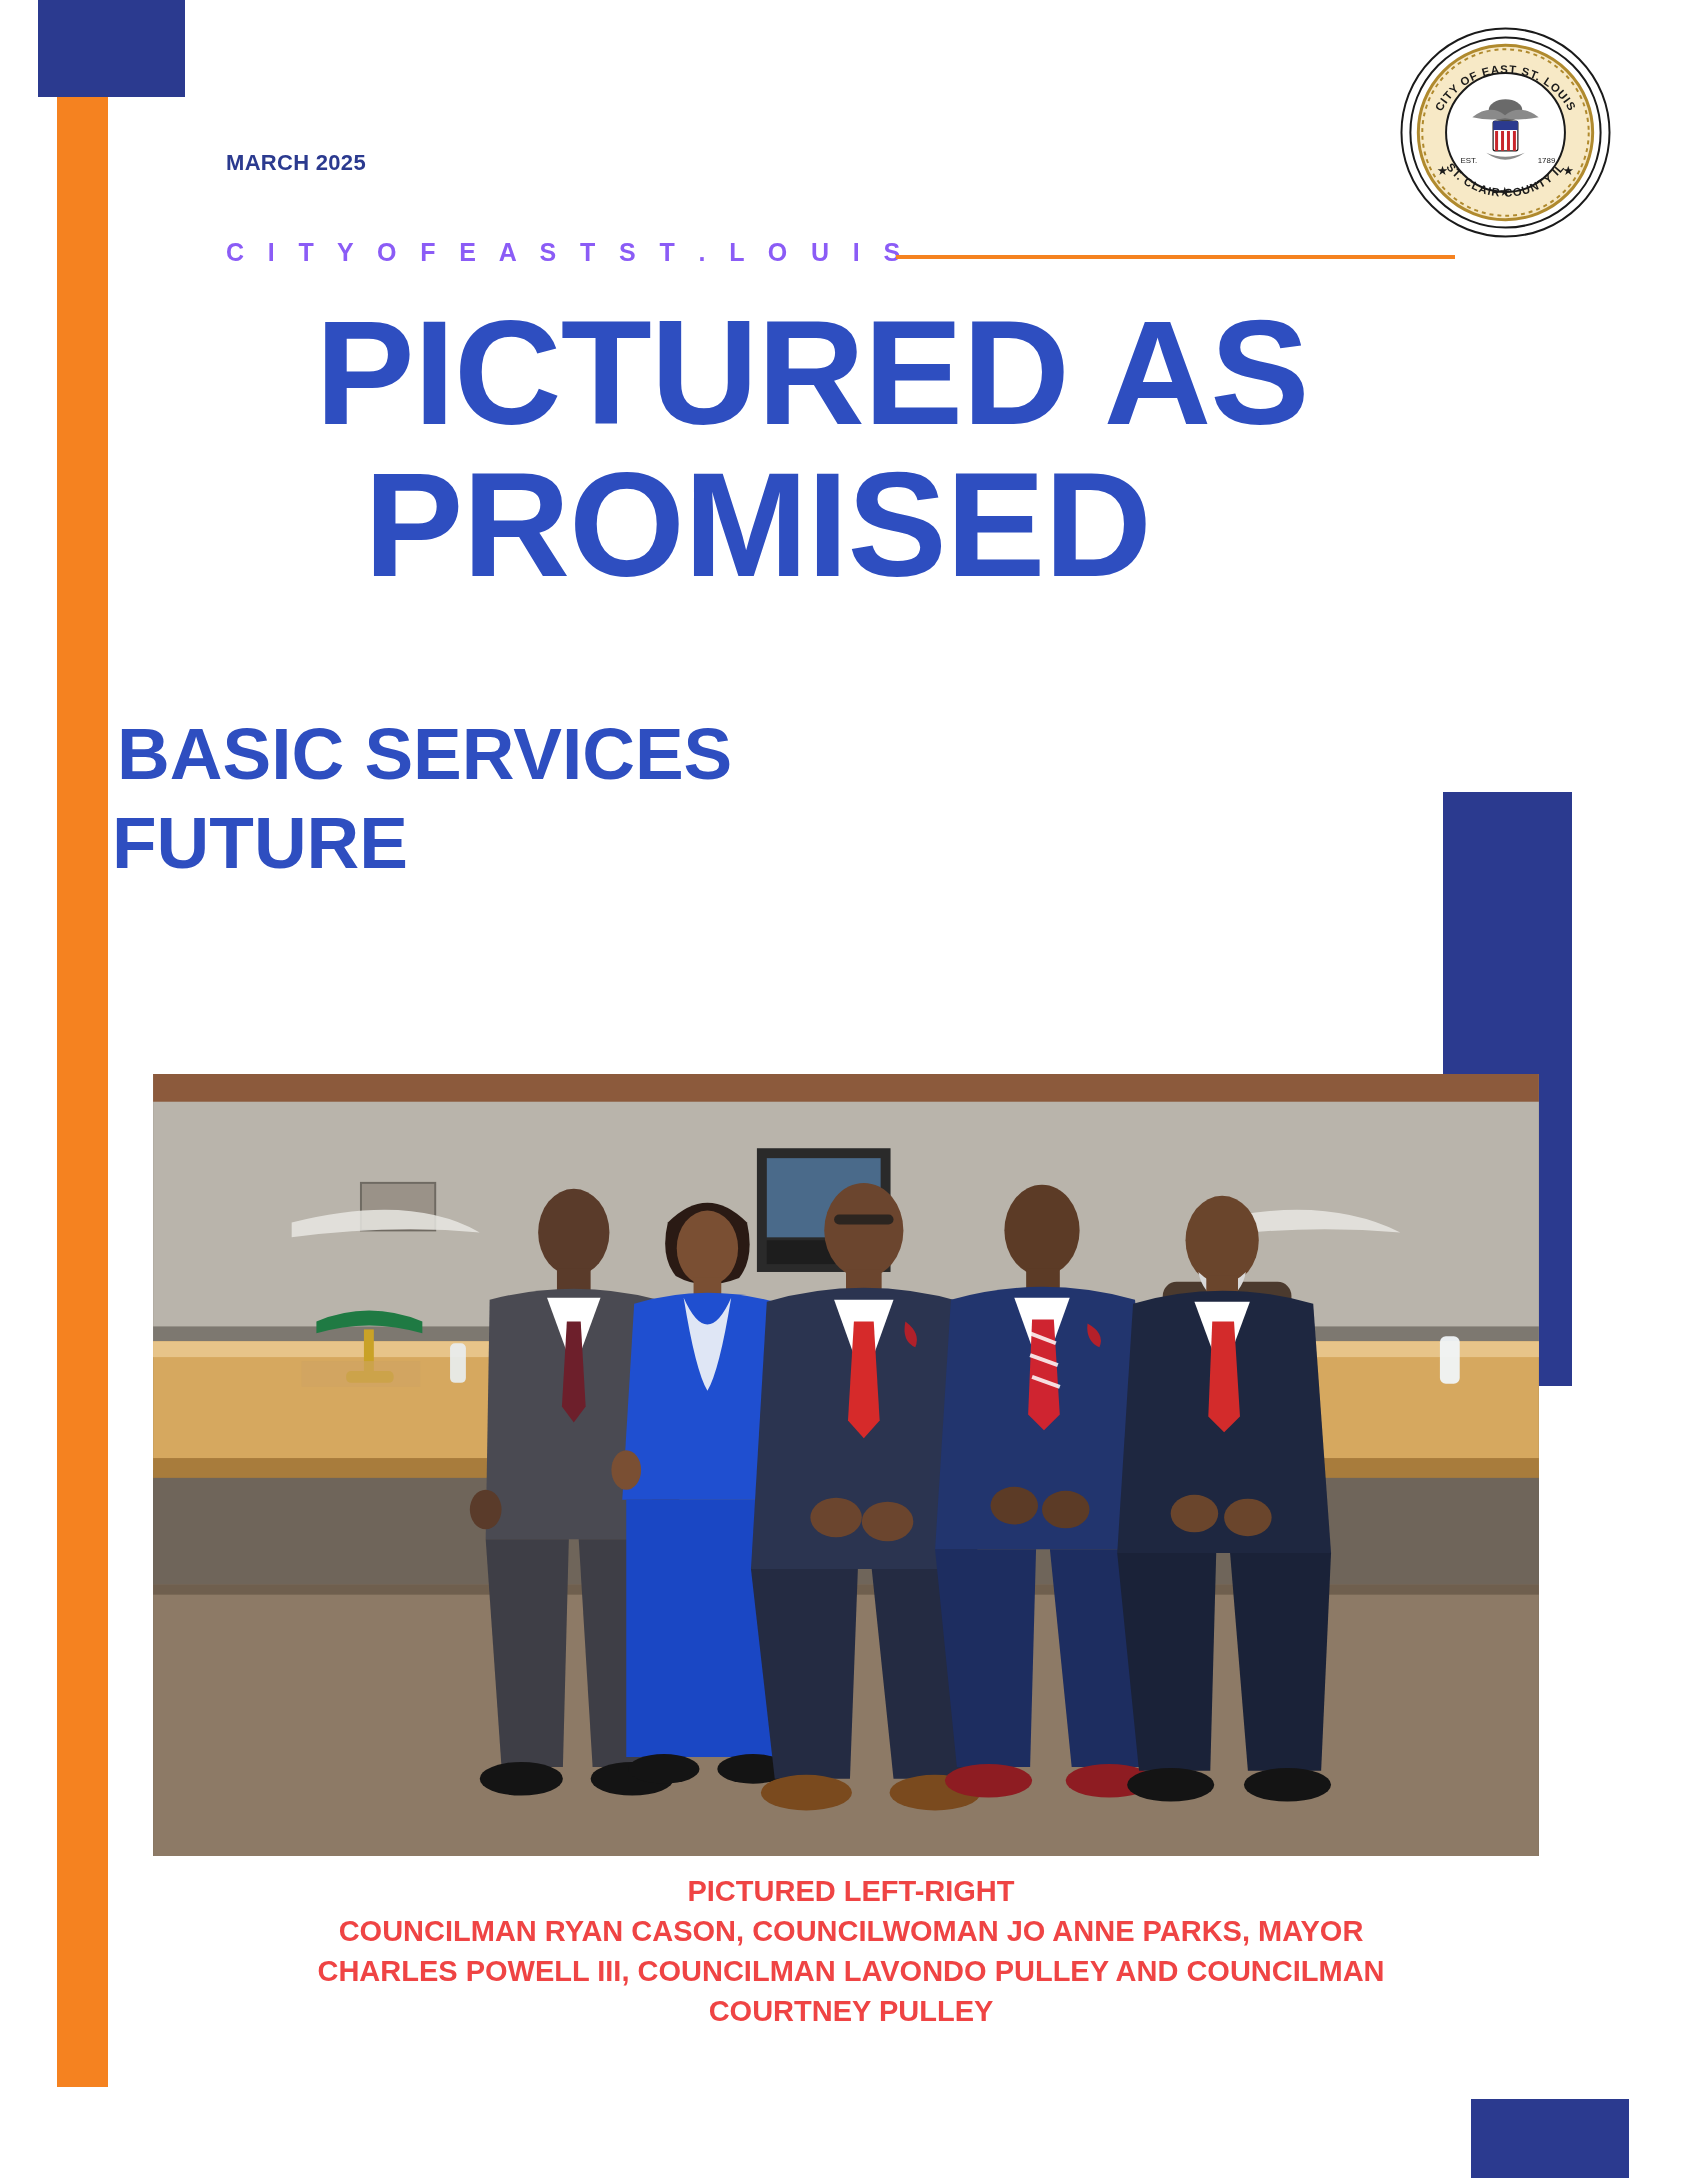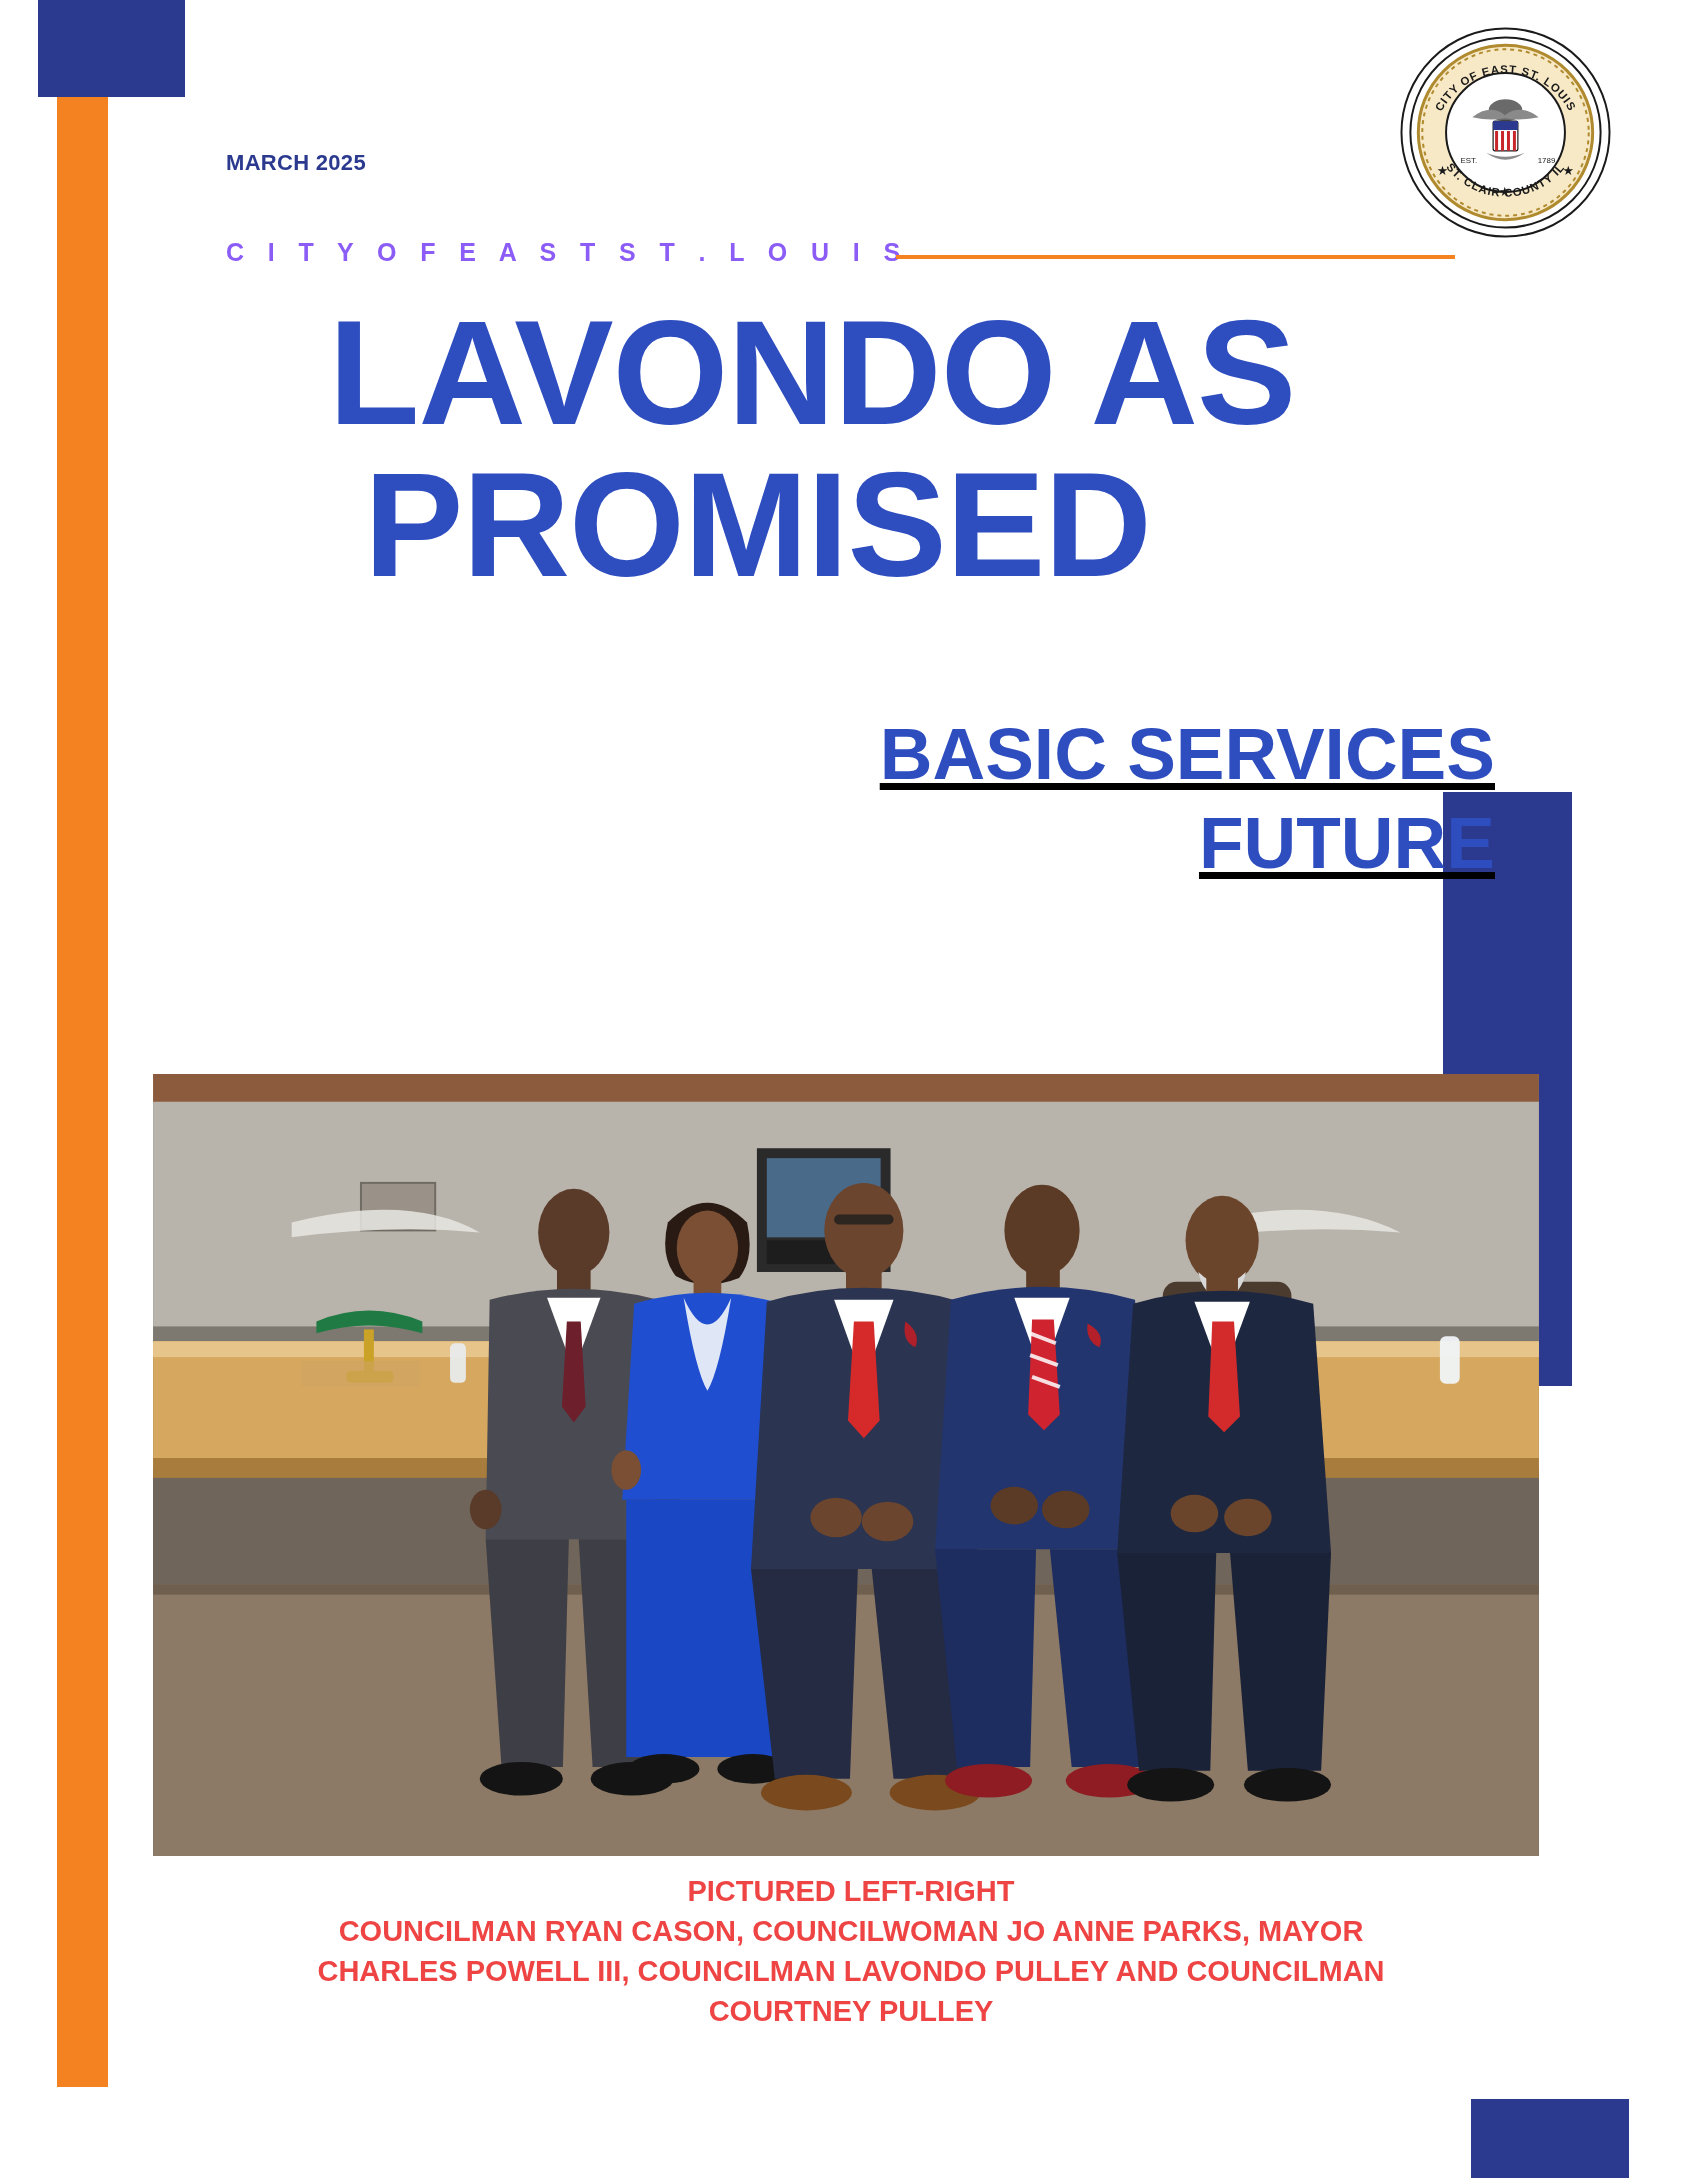--- a/index.html
+++ b/index.html
@@ -102,25 +102,24 @@
     font-weight: bold;
     font-size: 149px;
     line-height: 1.02;
     letter-spacing: -1px;
   }
   .title-line.l1 { margin-left: -10px; }
   .title-line.l2 { margin-left: -119px; }
 
   .subtitle-wrap {
     position: absolute;
-    left: 119px;
+    left: 147px;
     top: 709px;
     width: 1376px;
-    text-align: right;
-    text-decoration: underline;
+    text-align: left;
   }
   .subtitle-line {
     color: #2e4ec0;
     font-weight: bold;
     font-size: 73px;
     line-height: 1.22;
     letter-spacing: 0px;
   }
   .subtitle-line.s1 { margin-left: -30px; }
   .subtitle-line.s2 { margin-left: -40px; }
@@ -203,21 +202,21 @@
     <text x="62" y="138" font-family="'Liberation Sans', sans-serif" font-size="8" fill="#1a1a1a">EST.</text>
     <text x="140" y="138" font-family="'Liberation Sans', sans-serif" font-size="8" fill="#1a1a1a">1789</text>
   </svg>
 </div>
 
 <div class="issue-date">MARCH 2025</div>
 <div class="city-line">C I T Y   O F   E A S T   S T .   L O U I S</div>
 <div class="city-rule"></div>
 
 <div class="title-wrap">
-  <div class="title-line l1">LAVONDO AS</div>
+  <div class="title-line l1">PICTURED AS</div>
   <div class="title-line l2">PROMISED</div>
 </div>
 
 <div class="subtitle-wrap">
   <div class="subtitle-line s1">BASIC SERVICES</div>
   <div class="subtitle-line s3">FUTURE</div>
 </div>
 
 <div class="photo">
   <svg viewBox="0 0 1400 790" width="1386" height="782">

